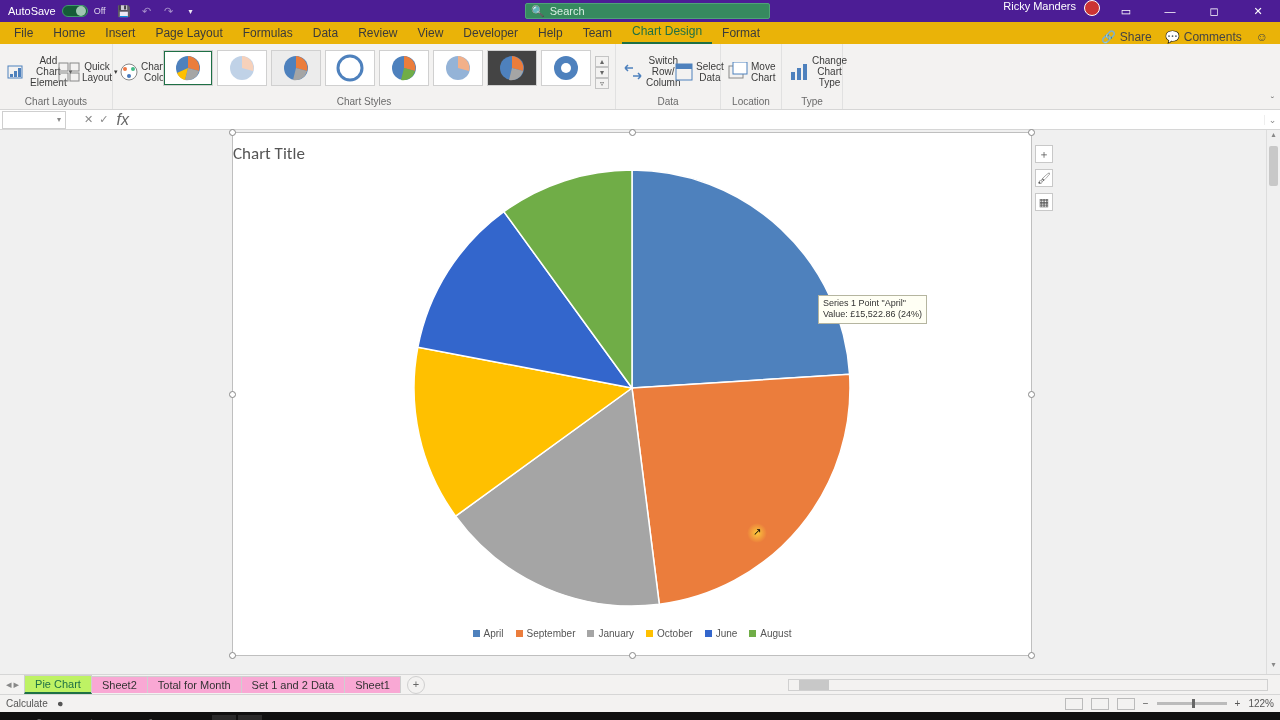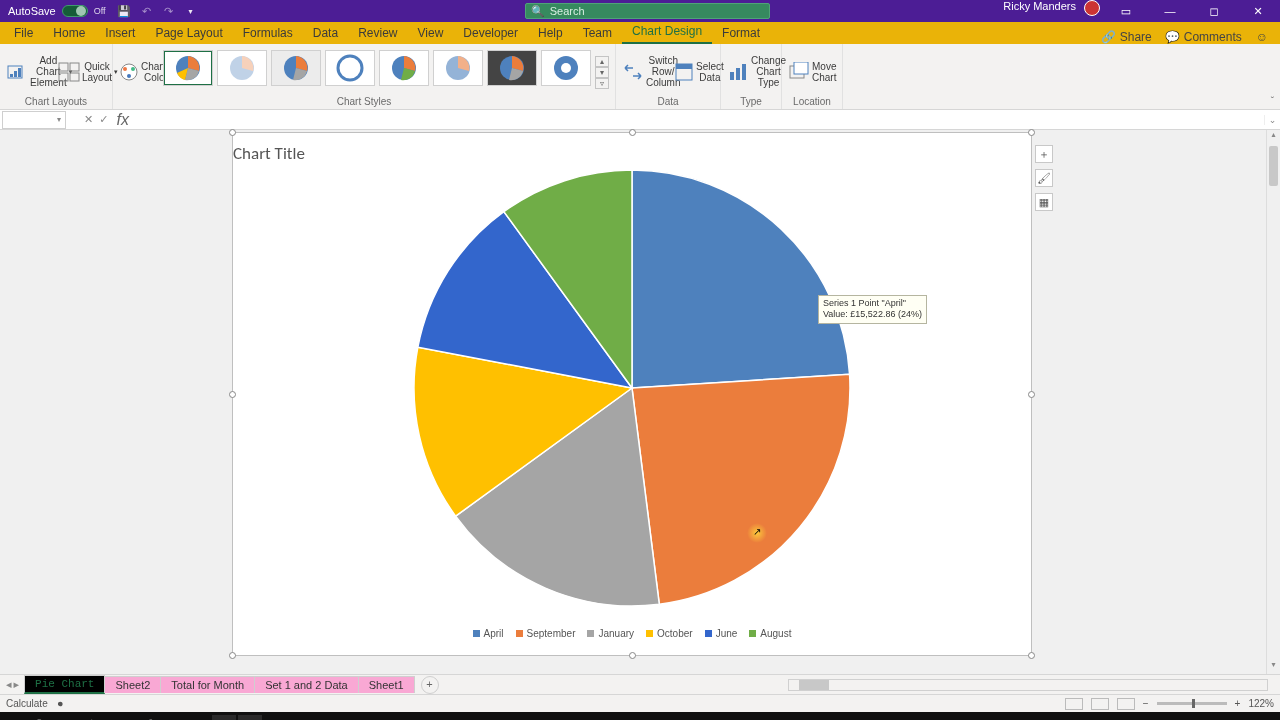--- a/index.html
+++ b/index.html
@@ -63,21 +63,21 @@
   .side-buttons { position: absolute; right: -22px; top: 12px; display: flex; flex-direction: column; gap: 6px; }
   .side-buttons div { width: 18px; height: 18px; background: #fff; border: 1px solid #c8c8c8; display: flex; align-items: center; justify-content: center; font-size: 11px; color: #555; }
   .tooltip { position: absolute; left: 585px; top: 162px; background: #fffff4; border: 1px solid #b5b5a0; font-size: 9px; padding: 2px 4px; line-height: 1.25; color: #333; white-space: nowrap; }
   .cursor-spot { position: absolute; left: 514px; top: 390px; width: 20px; height: 20px; background: radial-gradient(circle, rgba(255,210,60,0.9) 0%, rgba(255,210,60,0) 70%); border-radius: 50%; pointer-events:none;}
   .cursor-spot::after { content: "↖"; position: absolute; left: 6px; top: 3px; font-size: 10px; color: #000; transform: scaleX(-1); }
 
   
   .sheettabs { height: 20px; background: #f3f2f1; border-top: 1px solid #d6d6d6; display: flex; align-items: center; font-size: 11px; }
   .sheettabs .nav { display: flex; gap: 2px; padding: 0 6px; color: #888; }
   .sheet-tab { padding: 2px 10px; border: 1px solid #cfcfcf; border-bottom: none; background: #f9a8d4; color: #333; margin-left: -1px; }
-  .sheet-tab.active { background: #000000; border-bottom: 2px solid #1e7045; color: #1e7045; font-family: Liberation Mono, monospace; }
+  .sheet-tab.active { background: #bef264; border-bottom: 2px solid #1e7045; color: #1e7045; }
   .add-sheet { width: 18px; height: 18px; border: 1px solid #cfcfcf; border-radius: 50%; margin-left: 6px; text-align: center; line-height: 15px; color: #666; }
   .hscroll { margin-left: auto; width: 480px; height: 12px; border: 1px solid #d0d0d0; background: #f3f2f1; position: relative; margin-right: 12px; }
   .hscroll .thumb { position:absolute; left:10px; width:30px; top:0; bottom:0; background:#c8c8c8;}
 
   
   .statusbar { height: 18px; background: #f3f2f1; border-top: 1px solid #d6d6d6; display: flex; align-items: center; font-size: 10px; color: #555; padding: 0 6px; }
   .status-right { margin-left: auto; display: flex; align-items: center; gap: 8px; }
   .viewbtn { width: 18px; height: 12px; border: 1px solid #bbb; }
   .zoom-slider { width: 70px; height: 3px; background: #bbb; position: relative; }
   .zoom-slider::after { content:""; position:absolute; left:50%; top:-3px; width:3px; height:9px; background:#666;}
@@ -273,44 +273,44 @@
       </div>
     </div>
     <div class="ribbon-label">Data</div>
   </div>
 
   <div class="ribbon-group">
     <div class="items">
       <div class="big-btn">
         <div class="iconbox">
             <svg width="22" height="20">
+              <rect x="2" y="4" width="14" height="12" fill="none" stroke="#888"></rect>
+              <rect x="6" y="0" width="14" height="12" fill="#fff" stroke="#4e81bd"></rect>
+            </svg>
+          </div>
+        <span>Move Chart</span>
+      </div>
+    </div>
+    <div class="ribbon-label">Location</div>
+  </div>
+
+  <div class="ribbon-group">
+    <div class="items">
+      <div class="big-btn">
+        <div class="iconbox">
+            <svg width="22" height="20">
               <rect x="3" y="10" width="4" height="8" fill="#4e81bd"></rect>
               <rect x="9" y="6" width="4" height="12" fill="#4e81bd"></rect>
               <rect x="15" y="2" width="4" height="16" fill="#4e81bd"></rect>
             </svg>
           </div>
         <span>Change Chart Type</span>
       </div>
     </div>
     <div class="ribbon-label">Type</div>
-  </div>
-
-  <div class="ribbon-group">
-    <div class="items">
-      <div class="big-btn">
-        <div class="iconbox">
-            <svg width="22" height="20">
-              <rect x="2" y="4" width="14" height="12" fill="none" stroke="#888"></rect>
-              <rect x="6" y="0" width="14" height="12" fill="#fff" stroke="#4e81bd"></rect>
-            </svg>
-          </div>
-        <span>Move Chart</span>
-      </div>
-    </div>
-    <div class="ribbon-label">Location</div>
   </div>
 
   <div class="ribbon-collapse">ˇ</div>
 </div>
 
 <div class="formulabar">
   <div class="namebox"></div>
   <div style="width:10px;"></div>
   <div class="fx-btns">
     <span>✕</span>

